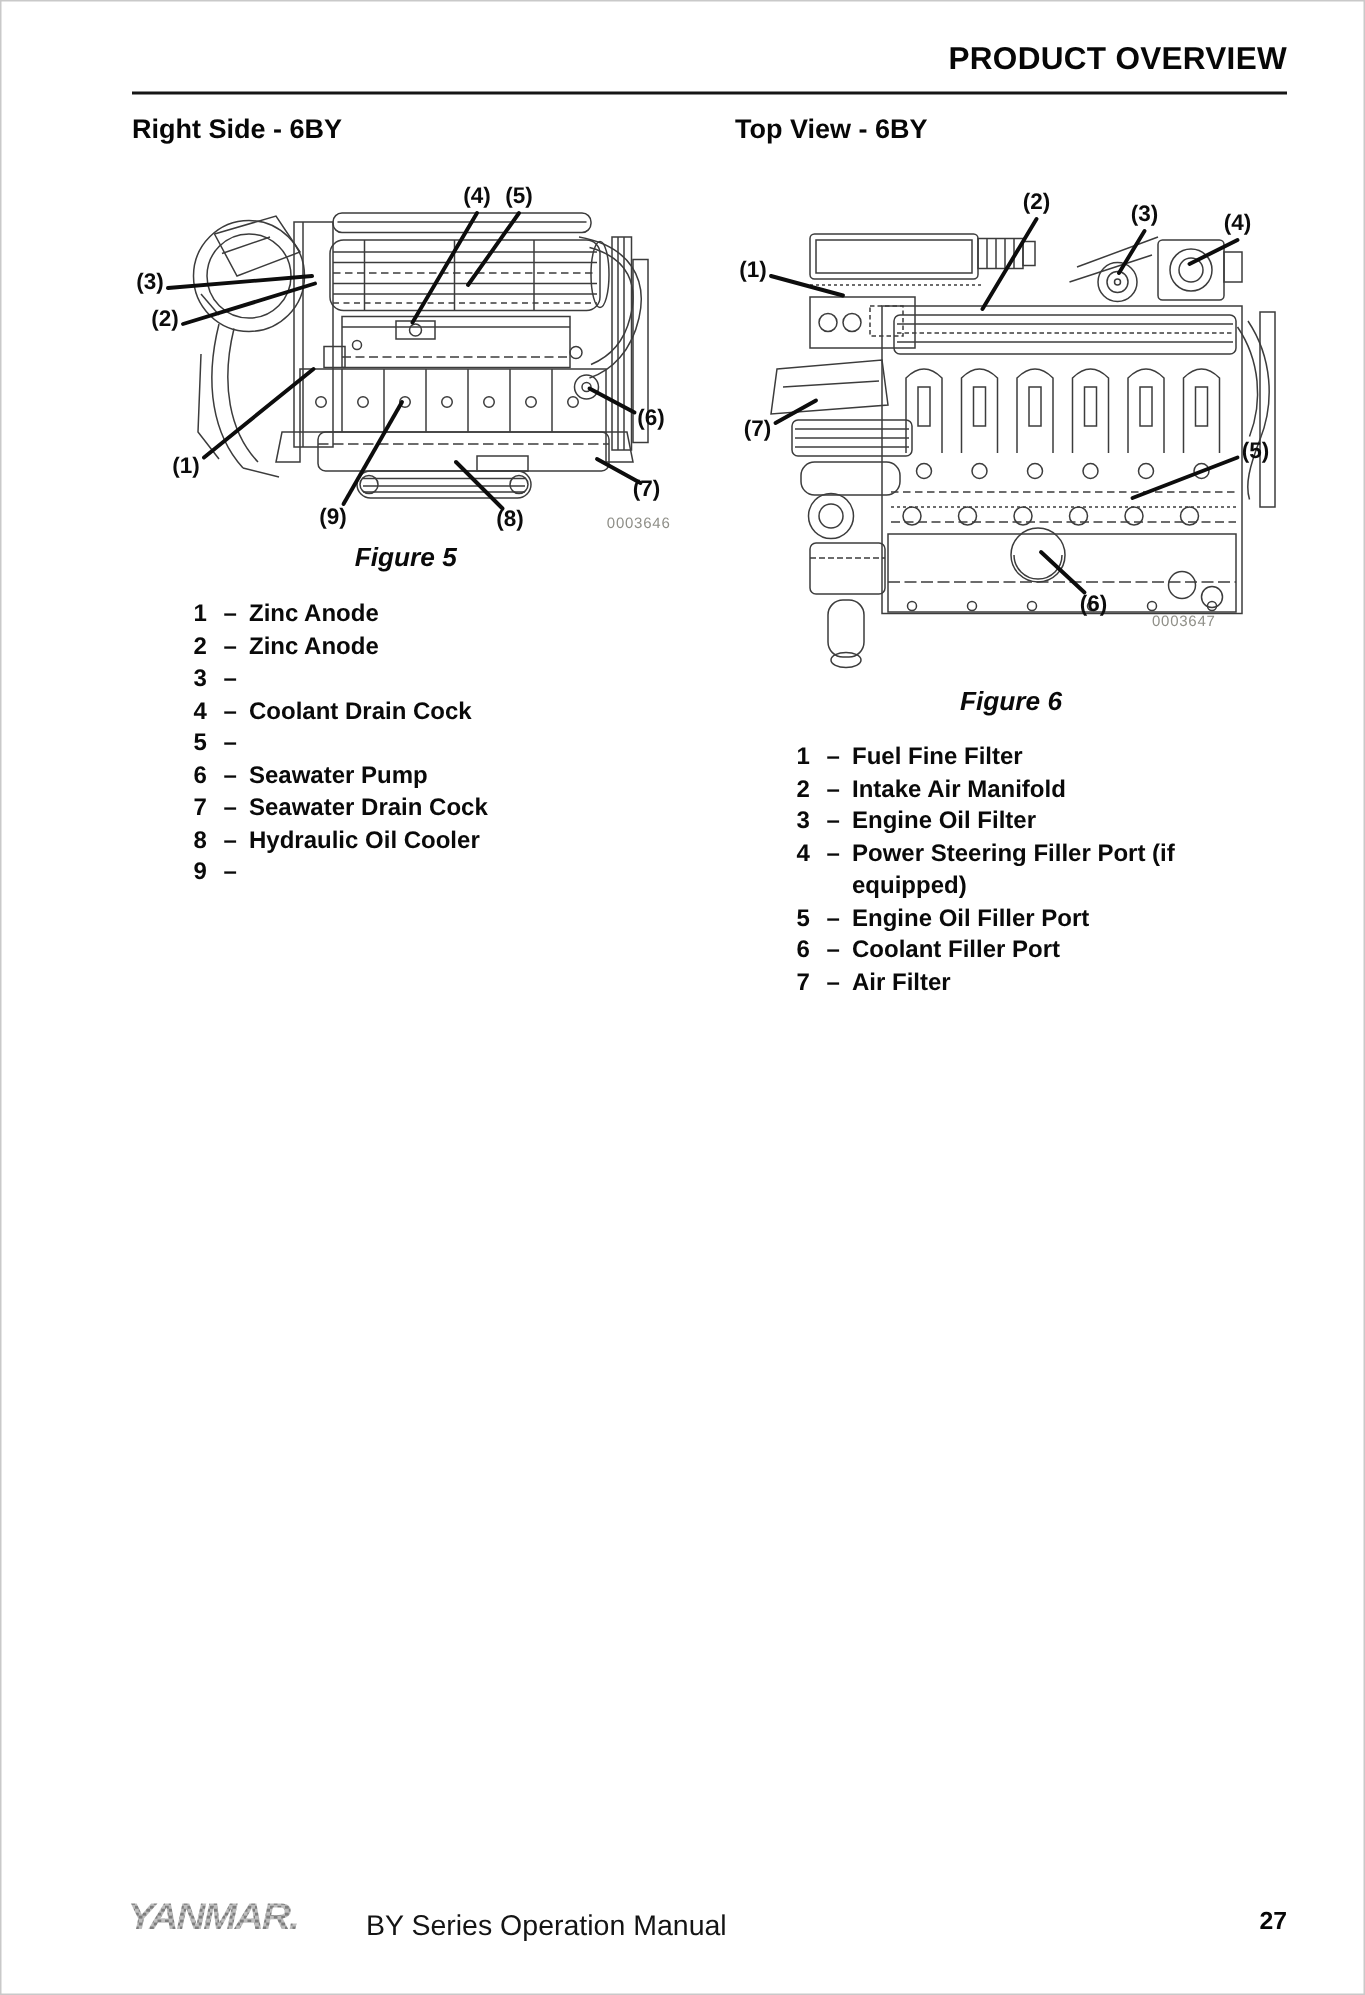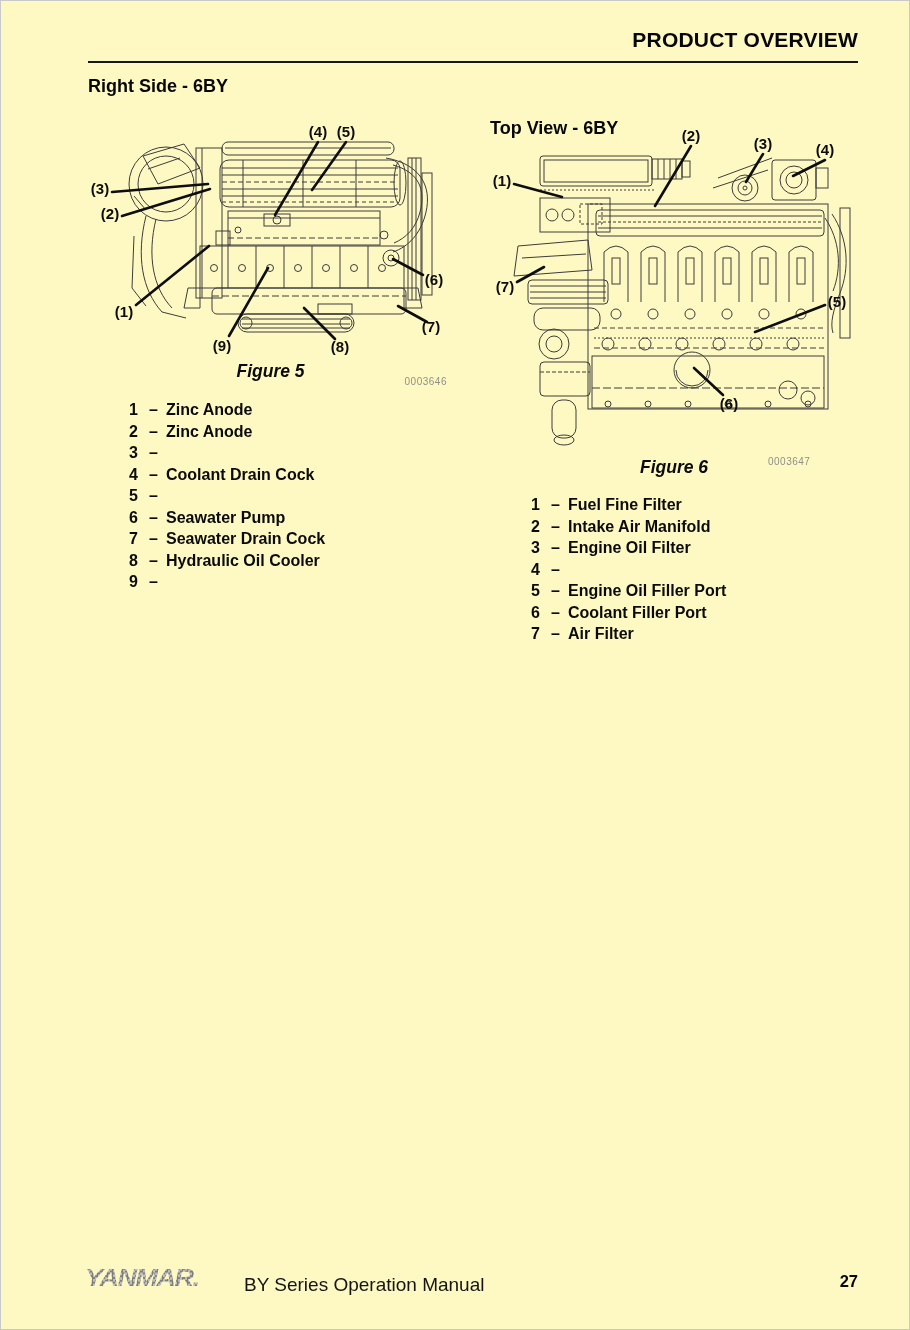--- a/index.html
+++ b/index.html
@@ -1,57 +1,57 @@
 <!DOCTYPE html>
 <html><head>
 <meta charset="utf-8">
 <title>Manual Page</title>
 <style>
   html,body{margin:0;padding:0;background:#e8e8e8;}
   .page{
     position:relative;
     width:910px;height:1330px;
     margin:0 auto;
-    background:#fef9c3;
+    background:#ffffff;
     box-shadow:inset 0 0 0 1px #c9c9c9;
     font-family:"Liberation Sans","DejaVu Sans",sans-serif;
     color:#111;
     overflow:hidden;
   }
   .hdr-title{
     position:absolute;top:28px;left:88px;width:770px;
     text-align:right;
     font-size:21px;font-weight:bold;letter-spacing:.2px;color:#070707;
   }
   .hdr-rule{
     position:absolute;top:61px;left:88px;width:770px;height:0;
     border-top:2px solid #161616;
   }
   .col-heading{
     position:absolute;top:76px;
     font-size:18px;font-weight:bold;color:#070707;text-align:center;
   }
   .col-heading.left{left:88px;}
-  .col-heading.right{left:490px;margin-top:42px;}
+  .col-heading.right{left:490px;}
 
   .figure-box{position:absolute;}
   .figure-box svg{position:absolute;left:0;top:0;}
   #fig5{left:88px;top:118px;width:365px;height:245px;}
   #fig6{left:488px;top:118px;width:372px;height:330px;}
 
   .callout{
     position:absolute;
     transform:translate(-50%,-50%);
     font-size:15px;font-weight:bold;color:#0c0c0c;
     white-space:nowrap;line-height:1;
   }
   .img-code{
     position:absolute;
     font-size:10px;color:#8f8f88;letter-spacing:.5px;
-    line-height:1;white-space:nowrap;margin-top:32px;
+    line-height:1;white-space:nowrap;
   }
   .fig-caption{
     position:absolute;
     font-size:17.5px;font-weight:bold;font-style:italic;color:#0a0a0a;
     text-align:center;
   }
   #fig5-caption{left:88px;top:361px;width:365px;font-style:italic;}
   #fig6-caption{left:488px;top:457px;width:372px;}
 
   .parts-list{
@@ -320,21 +320,21 @@
         <line x1="235" y1="277" x2="206" y2="250"></line>
       </g>
     </svg>
     <span class="callout" style="left:14px;top:62px">(1)</span>
     <span class="callout" style="left:203px;top:17px">(2)</span>
     <span class="callout" style="left:275px;top:25px">(3)</span>
     <span class="callout" style="left:337px;top:31px">(4)</span>
     <span class="callout" style="left:349px;top:183px">(5)</span>
     <span class="callout" style="left:241px;top:285px">(6)</span>
     <span class="callout" style="left:17px;top:168px">(7)</span>
-    <span class="img-code" style="left:280px;top:307px">0003647</span>
+    <span class="img-code" style="left:280px;top:292px">0003647</span>
   </div>
   <div class="fig-caption" id="fig6-caption">Figure 6</div>
 
   <ul class="parts-list" id="parts-left">
     <li>
         <span class="p-num">1</span>
         <span class="p-dash">–</span>
         <span class="p-name">Zinc Anode</span>
       </li>
     <li>
@@ -388,20 +388,21 @@
         <span class="p-name">Intake Air Manifold</span>
       </li>
     <li>
         <span class="p-num">3</span>
         <span class="p-dash">–</span>
         <span class="p-name">Engine Oil Filter</span>
       </li>
     <li>
         <span class="p-num">4</span>
         <span class="p-dash">–</span>
+        <span class="p-name">Power Steering Filler Port (if equipped)</span>
       </li>
     <li>
         <span class="p-num">5</span>
         <span class="p-dash">–</span>
         <span class="p-name">Engine Oil Filler Port</span>
       </li>
     <li>
         <span class="p-num">6</span>
         <span class="p-dash">–</span>
         <span class="p-name">Coolant Filler Port</span>

